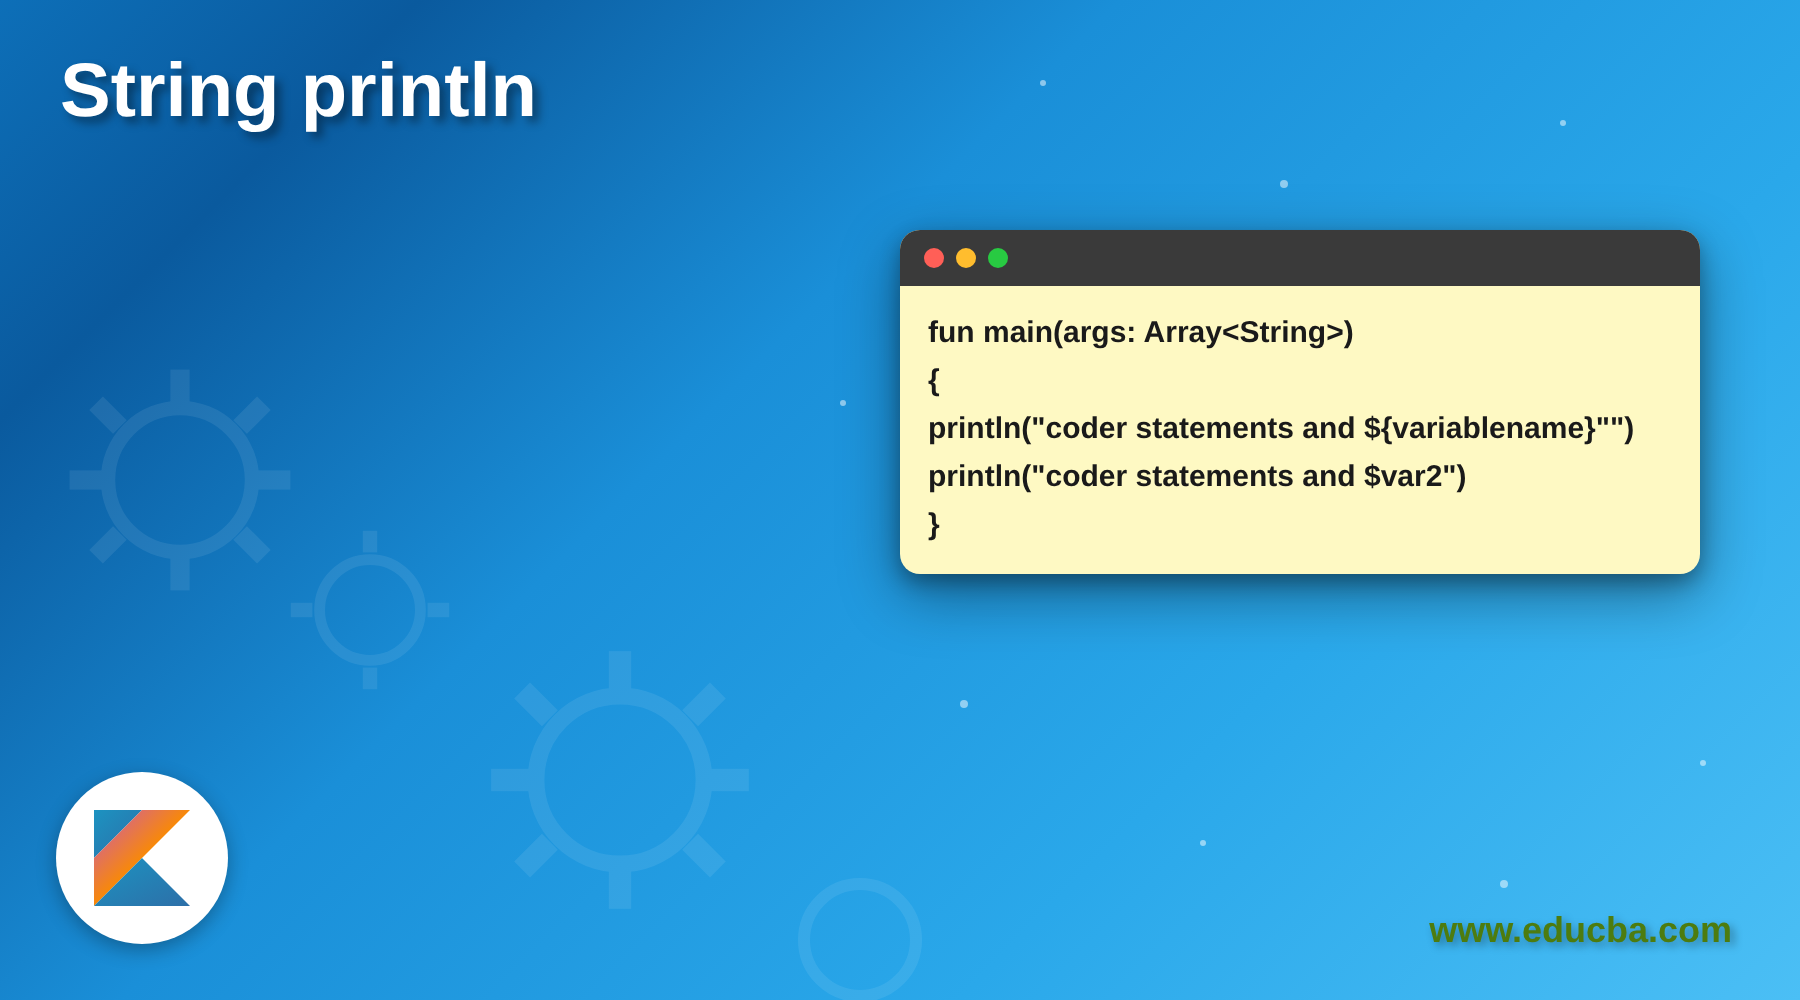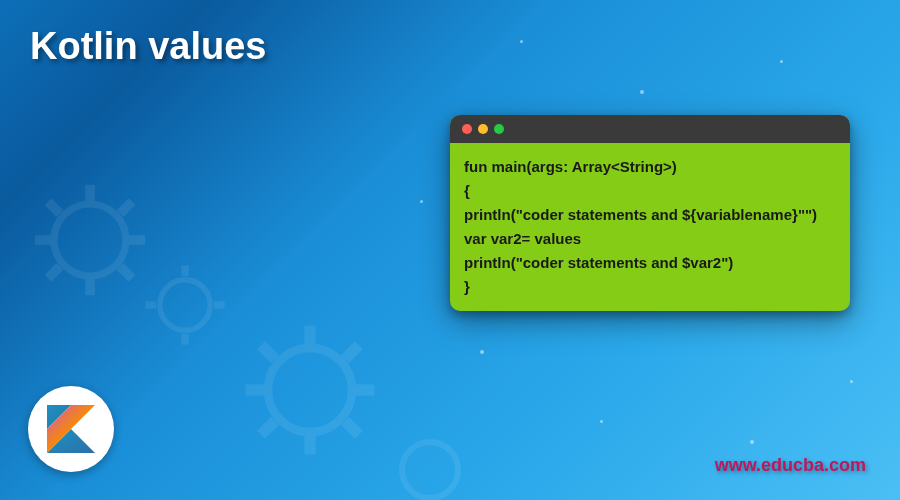--- a/index.html
+++ b/index.html
@@ -43,21 +43,21 @@
       font-size: 38px;
       font-weight: bold;
       text-shadow: 3px 3px 5px rgba(0,0,0,0.4);
     }
     
     .code-window {
       position: absolute;
       top: 115px;
       right: 50px;
       width: 400px;
-      background: #84cc16;
+      background: #fef9c3;
       border-radius: 10px;
       box-shadow: 0 10px 30px rgba(0,0,0,0.4), 0 4px 10px rgba(0,0,0,0.3);
       overflow: hidden;
     }
     
     .window-titlebar {
       background: #3a3a3a;
       height: 28px;
       display: flex;
       align-items: center;
@@ -103,21 +103,21 @@
     .kotlin-logo {
       width: 48px;
       height: 48px;
       position: relative;
     }
     
     .website {
       position: absolute;
       bottom: 24px;
       right: 34px;
-      color: #be185d;
+      color: #4d7c0f;
       font-size: 18px;
       font-weight: bold;
       text-shadow: 2px 2px 4px rgba(0,0,0,0.35);
     }
   </style>
 </head>
 <body>
 
 <svg class="gear-bg g1" viewBox="0 0 100 100">
     <circle cx="50" cy="50" r="30" fill="none" stroke="#fff" stroke-width="6"></circle>
@@ -160,33 +160,32 @@
 
 <div class="particle" style="top:40px; left:520px; width:3px; height:3px;"></div>
 <div class="particle" style="top:90px; left:640px; width:4px; height:4px;"></div>
 <div class="particle" style="top:60px; left:780px; width:3px; height:3px;"></div>
 <div class="particle" style="top:200px; left:420px; width:3px; height:3px;"></div>
 <div class="particle" style="top:350px; left:480px; width:4px; height:4px;"></div>
 <div class="particle" style="top:420px; left:600px; width:3px; height:3px;"></div>
 <div class="particle" style="top:440px; left:750px; width:4px; height:4px;"></div>
 <div class="particle" style="top:380px; left:850px; width:3px; height:3px;"></div>
 
-<h1 class="title">Kotlin values</h1>
+<h1 class="title">String println</h1>
 
 <div class="code-window">
   <div class="window-titlebar">
     <div class="dot red"></div>
     <div class="dot yellow"></div>
     <div class="dot green"></div>
   </div>
   <div class="code-body">
     <span class="code-line">fun main(args: Array&lt;String&gt;)</span>
     <span class="code-line">{</span>
     <span class="code-line">println("coder statements and ${variablename}"")</span>
-    <span class="code-line">var var2= values</span>
     <span class="code-line">println("coder statements and $var2")</span>
     <span class="code-line">}</span>
   </div>
 </div>
 
 <div class="logo-badge">
   <div class="kotlin-logo">
     <svg viewBox="0 0 48 48" width="48" height="48">
       <defs>
         <linearGradient id="kg1" x1="0%" y1="0%" x2="100%" y2="100%">

